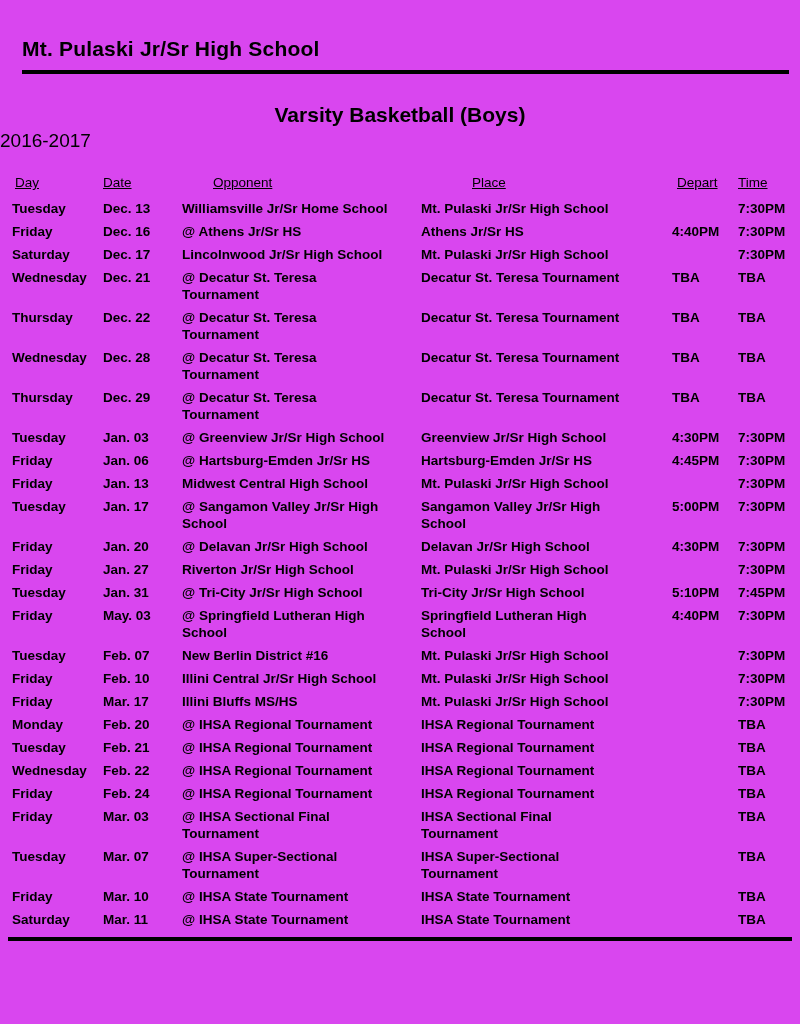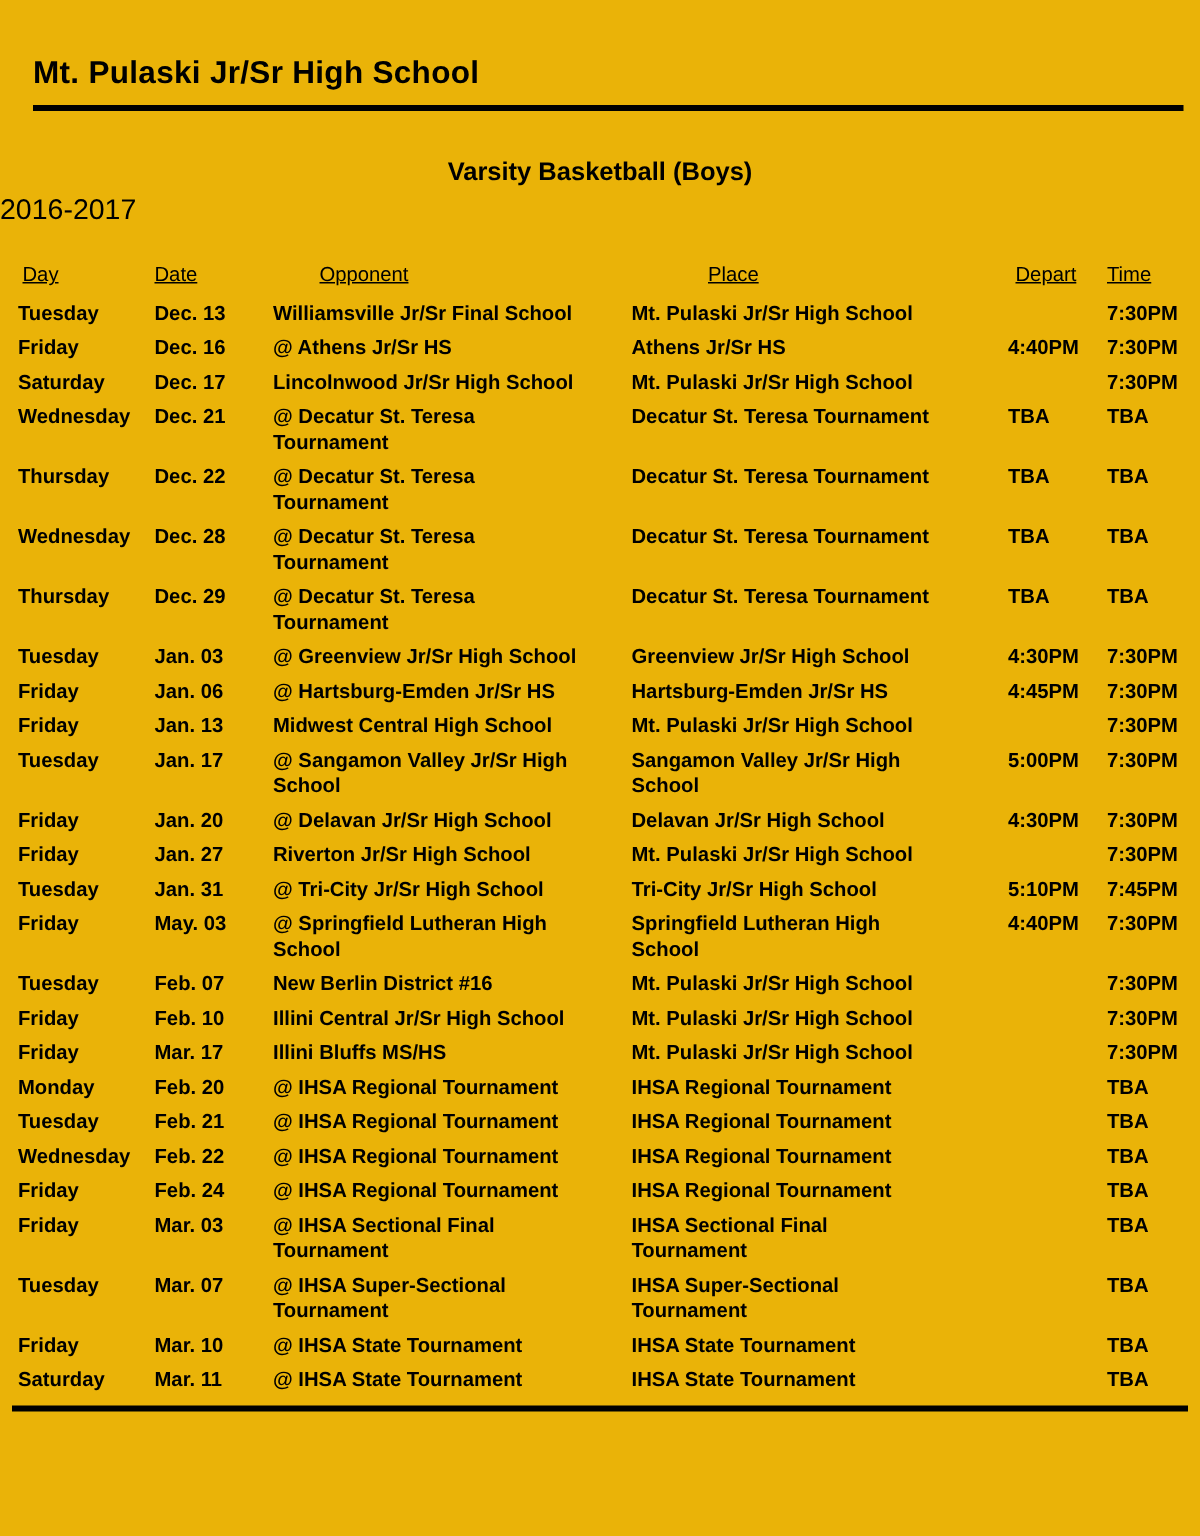--- a/index.html
+++ b/index.html
@@ -7,21 +7,21 @@
   body {
     width: 800px;
     font-family: "Liberation Sans", "DejaVu Sans", sans-serif;
     color: #000000;
     -webkit-font-smoothing: antialiased;
   }
   .page {
     position: relative;
     width: 800px;
     height: 1024px;
-    background: #eab308;
+    background: #d946ef;
     overflow: hidden;
   }
 
   
   .letterhead { padding: 37px 0 0 22px; }
   .school-name {
     margin: 0;
     font-size: 21px;
     line-height: 24px;
     font-weight: bold;
@@ -43,21 +43,21 @@
     border: none;
     border-top: 4px solid #000000;
     margin: 9px 0 0 0;
     width: 767px;
   }
 
   
   .doc-title {
     margin: 29px 0 0 0;
     text-align: center;
-    font-size: 17px;
+    font-size: 21px;
     line-height: 24px;
     font-weight: bold;
   }
   .doc-season {
     margin-top: 3px;
     text-align: left;
     font-size: 19px;
     line-height: 22px;
     font-weight: normal;
   }
@@ -141,21 +141,21 @@
           <th class="th-opp">Opponent</th>
           <th class="th-place">Place</th>
           <th class="th-depart">Depart</th>
           <th class="th-time">Time</th>
         </tr>
       </thead>
       <tbody>
           <tr>
             <td class="col-day">Tuesday</td>
             <td class="col-date">Dec. 13</td>
-            <td class="col-opponent">Williamsville Jr/Sr Final School</td>
+            <td class="col-opponent">Williamsville Jr/Sr Home School</td>
             <td class="col-place">Mt. Pulaski Jr/Sr High School</td>
             <td class="col-depart"></td>
             <td class="col-time">7:30PM</td>
           </tr>
           <tr>
             <td class="col-day">Friday</td>
             <td class="col-date">Dec. 16</td>
             <td class="col-opponent">@ Athens Jr/Sr HS</td>
             <td class="col-place">Athens Jr/Sr HS</td>
             <td class="col-depart">4:40PM</td>

